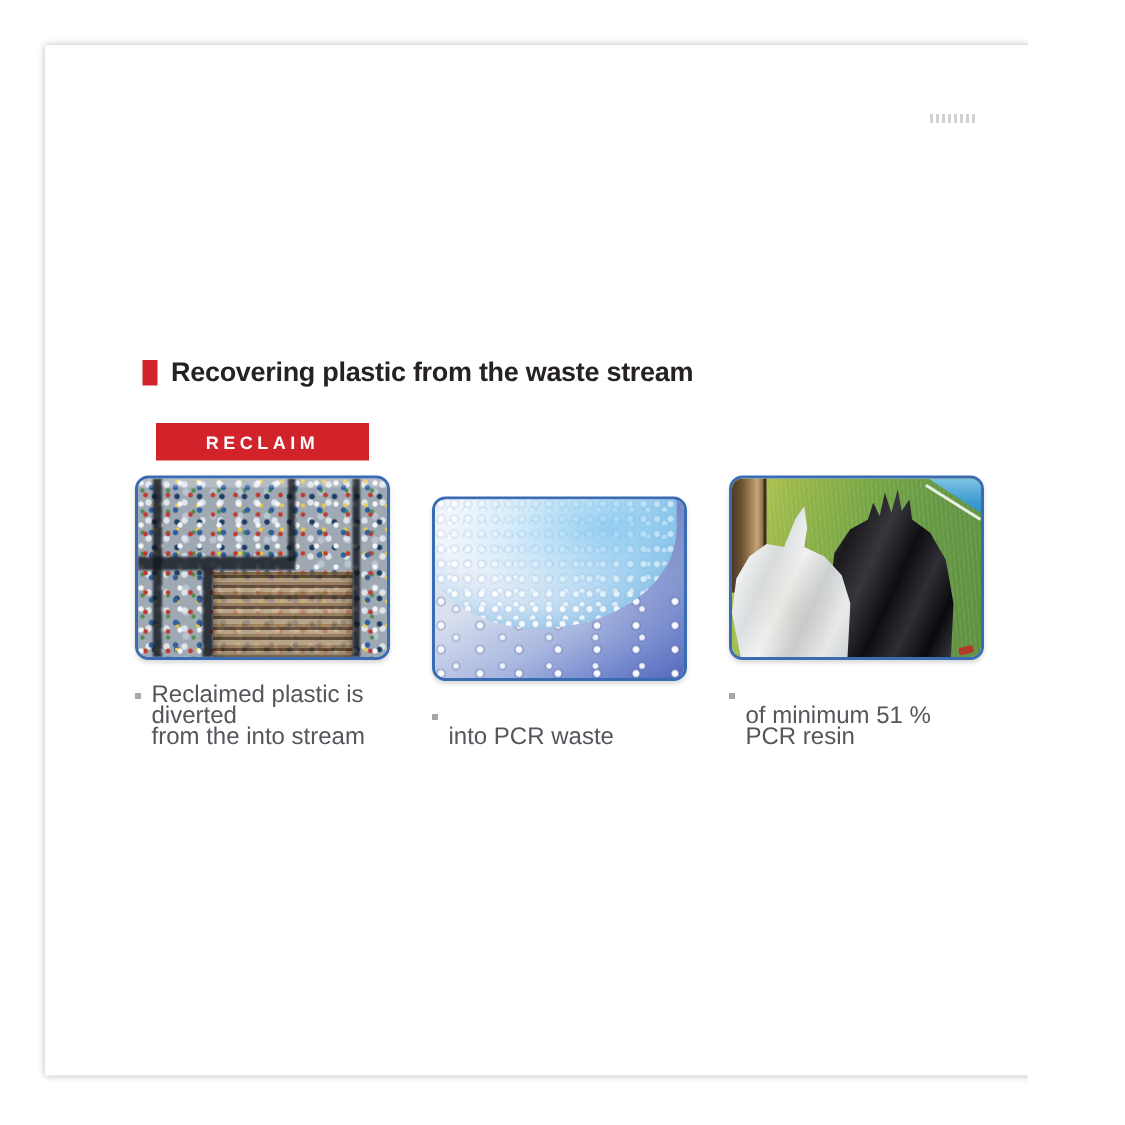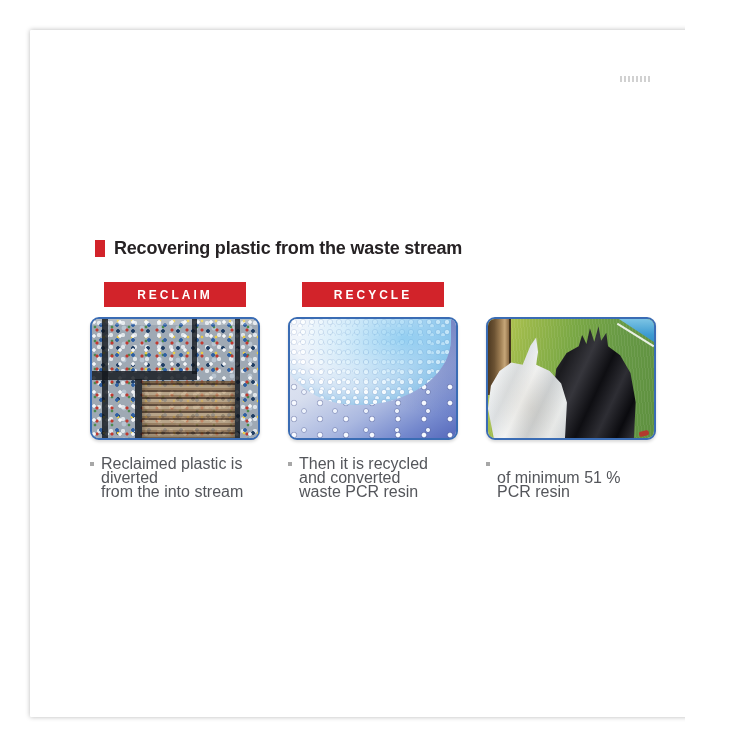--- a/index.html
+++ b/index.html
@@ -127,33 +127,32 @@
           <div class="seam seam-bv"></div>
           <div class="brown-bale"></div>
         </div>
         <div class="caption">
           <span class="bullet"></span>
           <span><span>Reclaimed plastic is diverted</span><br><span>from the into stream</span></span>
         </div>
       </div>
 
       <div class="col">
-        <div class="banner">RECYCLE</div>
         <div class="photo">
           <div class="surface"></div>
           <div class="deep-corner"></div>
           <div class="scatter"></div>
           <div class="mound">
             <div class="pellet-texture"></div>
             <div class="cyan-tint"></div>
           </div>
         </div>
         <div class="caption">
           <span class="bullet"></span>
-          <span><span>Then it is recycled and converted</span><br><span>waste PCR resin</span></span>
+          <span><br><span>into PCR waste</span></span>
         </div>
       </div>
 
       <div class="col">
         <div class="photo">
           <div class="grass"></div>
           <div class="grass-texture"></div>
           <div class="water"></div>
           <div class="shore"></div>
           <div class="trunk"></div>

